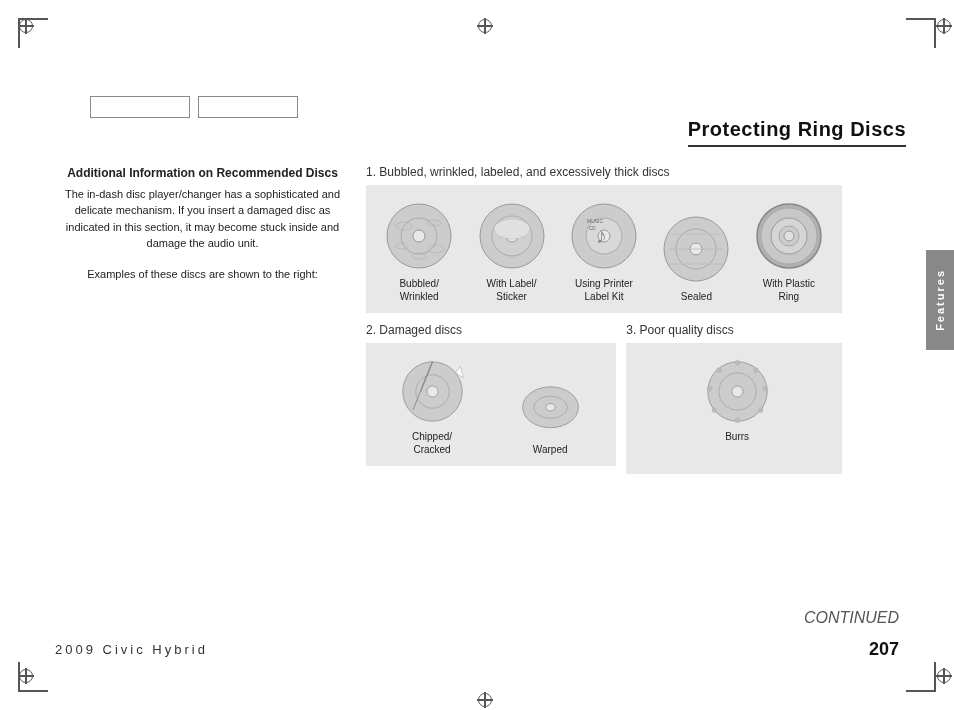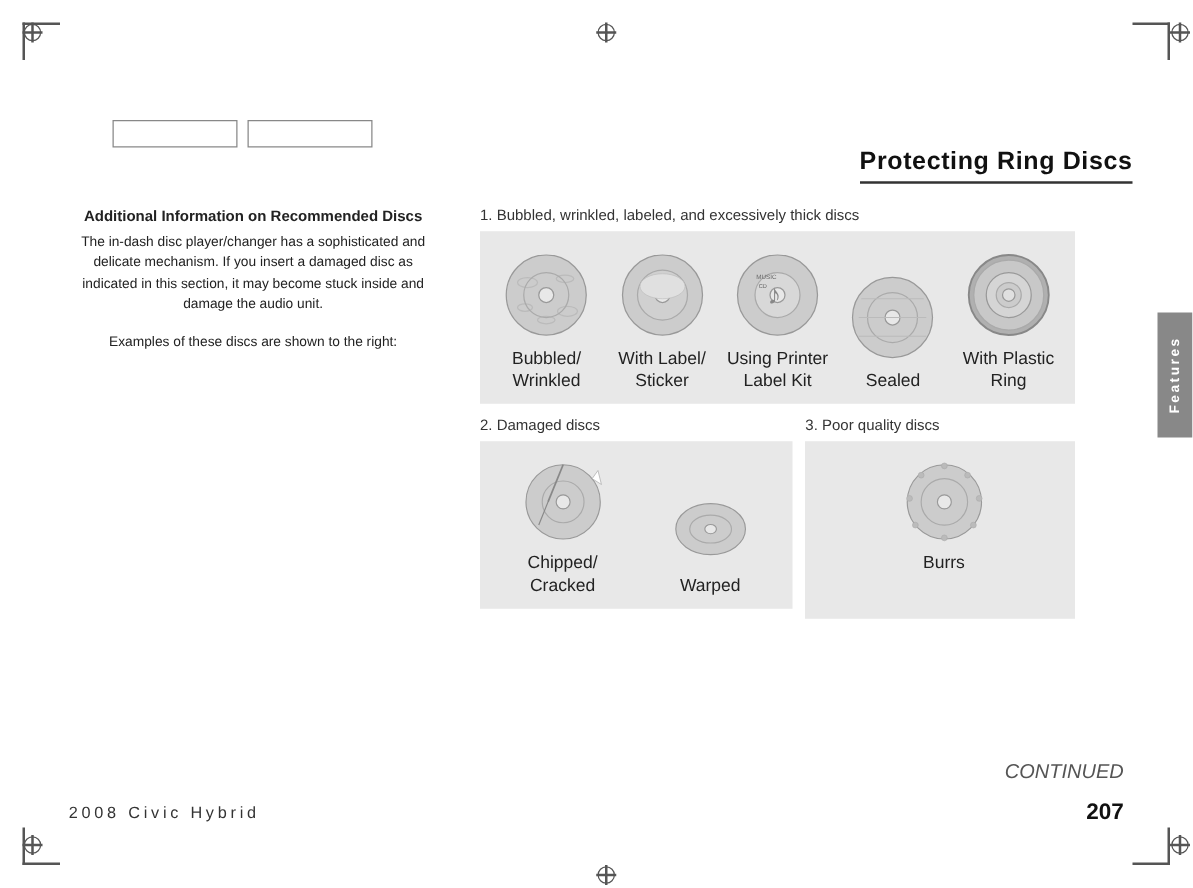--- a/index.html
+++ b/index.html
@@ -130,21 +130,21 @@
     .left-panel .examples {
       margin-top: 14px;
       font-size: 11px;
       line-height: 1.5;
     }
 
     
     .right-panel {
       position: absolute;
       top: 165px;
-      left: 384px;
+      left: 366px;
       width: 476px;
     }
 
     
     .section-label {
       font-size: 12px;
       color: #333;
       margin-bottom: 6px;
     }
 
@@ -162,21 +162,21 @@
       gap: 6px;
     }
     .disc-item {
       display: flex;
       flex-direction: column;
       align-items: center;
       text-align: center;
       width: 90px;
     }
     .disc-item .label {
-      font-size: 14px;
+      font-size: 10px;
       margin-top: 6px;
       line-height: 1.3;
       color: #222;
     }
 
     
     .bottom-row {
       display: flex;
       gap: 10px;
       margin-top: 0;
@@ -460,15 +460,15 @@
         </div>
       </div>
     </div>
 
   </div>
 </div>
 
 <div class="continued">CONTINUED</div>
 
 <div class="page-footer">
-  <span class="footer-model">2008  Civic  Hybrid</span>
+  <span class="footer-model">2009  Civic  Hybrid</span>
   <span class="footer-page">207</span>
 </div>
 
 </body></html>

